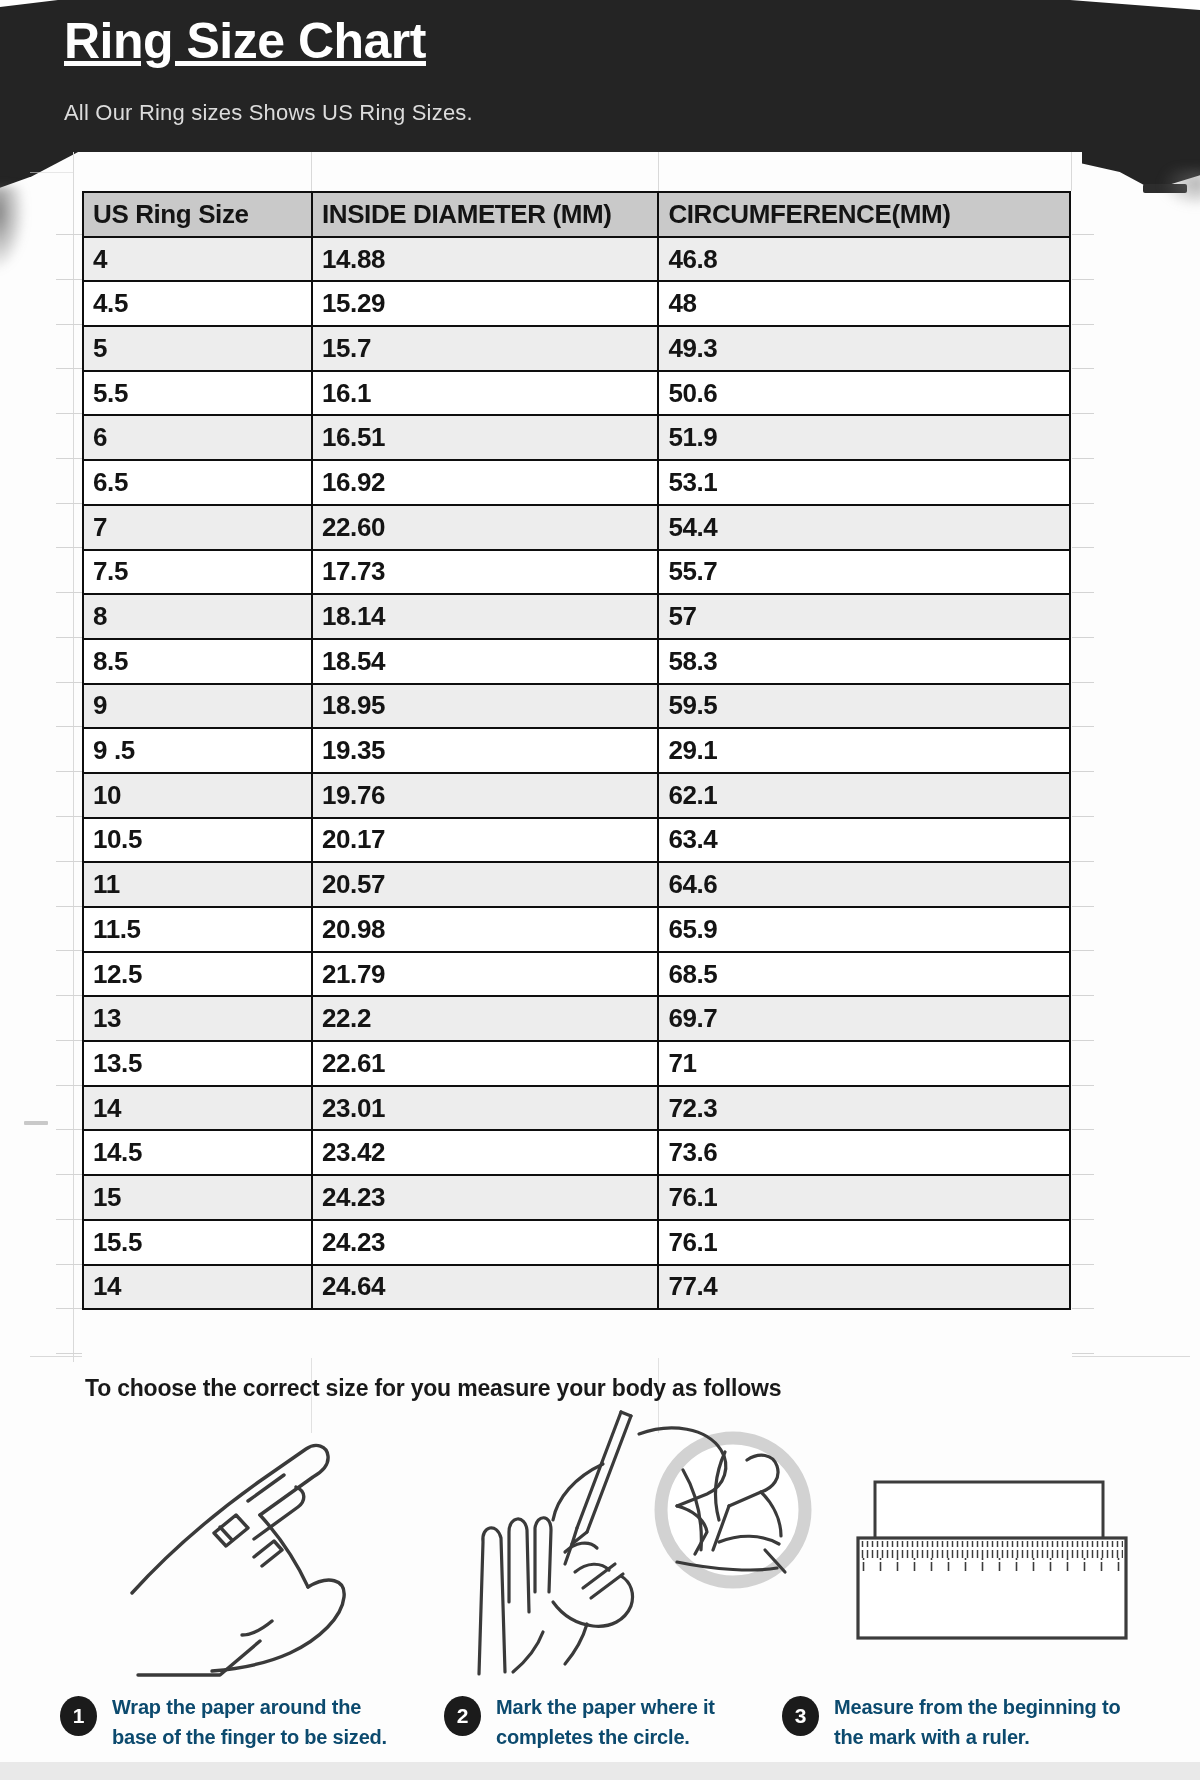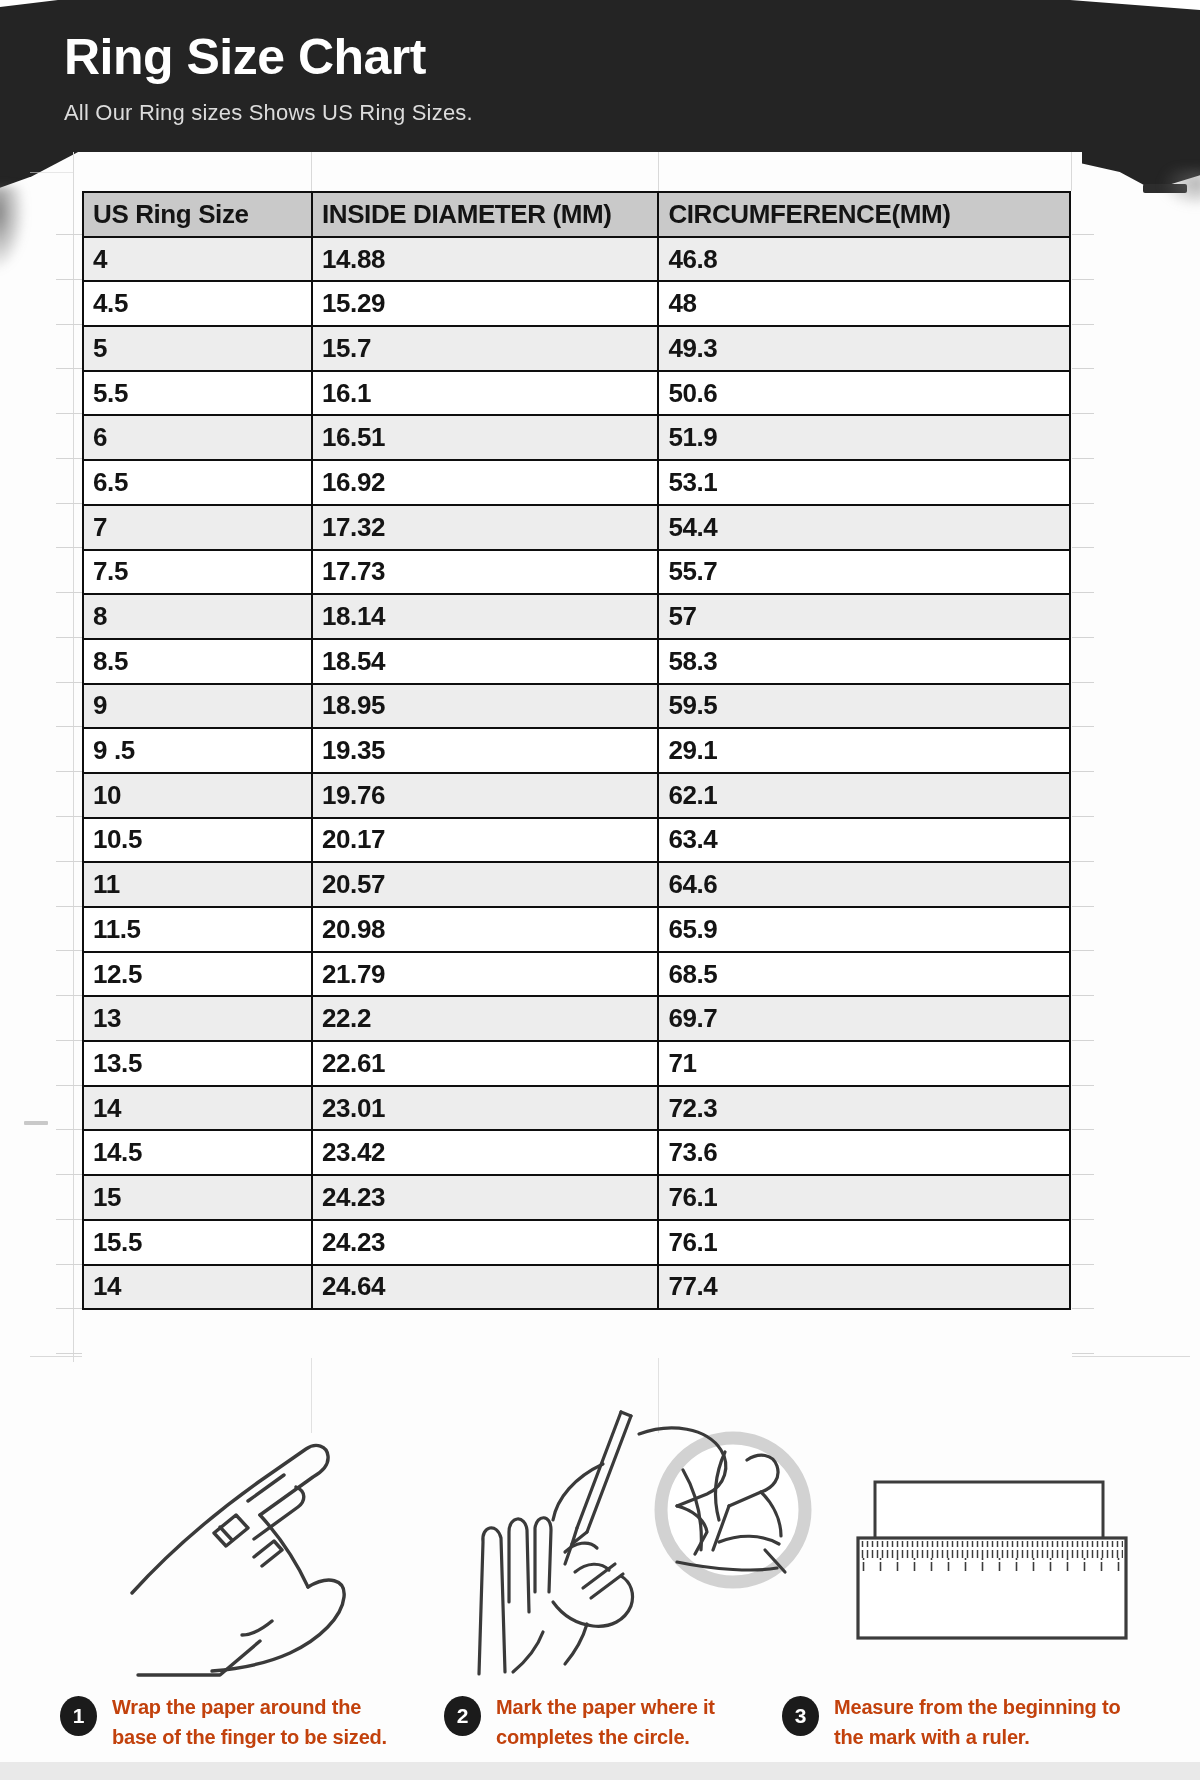--- a/index.html
+++ b/index.html
@@ -9,22 +9,22 @@
     background:#fdfdfd;
     font-family:"Liberation Sans","DejaVu Sans",sans-serif;
     overflow:hidden;
   }
   
   .hero{
     position:absolute;left:0;top:0;width:1200px;height:152px;
     background:#242424;
   }
   .hero-title{
-    position:absolute;left:64px;top:28px;
-    color:#ffffff;font-size:50px;font-weight:700;letter-spacing:-.5px;
+    position:absolute;left:64px;top:12px;
+    color:#ffffff;font-size:50px;font-weight:700;letter-spacing:-.5px;text-decoration:underline;
   }
   .hero-sub{
     position:absolute;left:64px;top:100px;
     color:#dcdcdc;font-size:22px;font-weight:400;letter-spacing:.2px;
   }
   .wedge-left{
     position:absolute;left:0;top:151px;width:80px;height:46px;
     background:#242424;
     clip-path:polygon(0 0,100% 0,40% 55%,0 80%);
   }
@@ -91,21 +91,21 @@
   .step-2{width:338px;}
   .step-3{width:400px;}
   .step-circle{
     flex:0 0 auto;width:37px;height:40px;border-radius:50%;
     background:#1b1b1b;color:#ffffff;
     display:flex;align-items:center;justify-content:center;
     font-size:21px;font-weight:700;margin-top:4px;
   }
   .step-text{
     margin-left:15px;
-    font-size:20px;font-weight:700;color:#c2410c;line-height:1.5;letter-spacing:-.2px;
+    font-size:20px;font-weight:700;color:#0c4a6e;line-height:1.5;letter-spacing:-.2px;
   }
   .step-1 .step-text{width:290px;}
   .step-2 .step-text{width:250px;}
   .step-3 .step-text{width:320px;}
   .footer-band{
     position:absolute;left:0;top:1762px;width:1200px;height:18px;
     background:#e9e9e9;
   }
   svg{display:block;}
 </style>
@@ -178,21 +178,21 @@
           <td>16.51</td>
           <td>51.9</td>
         </tr>
         <tr>
           <td>6.5</td>
           <td>16.92</td>
           <td>53.1</td>
         </tr>
         <tr class="alt">
           <td>7</td>
-          <td>17.32</td>
+          <td>22.60</td>
           <td>54.4</td>
         </tr>
         <tr>
           <td>7.5</td>
           <td>17.73</td>
           <td>55.7</td>
         </tr>
         <tr class="alt">
           <td>8</td>
           <td>18.14</td>
@@ -269,20 +269,21 @@
           <td>76.1</td>
         </tr>
         <tr class="alt">
           <td>14</td>
           <td>24.64</td>
           <td>77.4</td>
         </tr>
       </tbody>
   </table>
 
+  <div class="section-heading">To choose the correct size for you measure your body as follows</div>
 
   <div class="illustration" style="left:120px;top:1425px;">
     <svg width="250" height="260" viewBox="0 0 250 260" fill="none" stroke="#3a3a3a" stroke-width="3.4" stroke-linecap="round" stroke-linejoin="round">
       <path d="M12,168 C50,126 95,88 140,56 L186,24 C196,17 207,21 208,31 C209,40 202,47 193,52 L140,90"></path>
       <path d="M176,62 C186,66 186,76 178,82 L134,114"></path>
       <path d="M128,76 L164,50"></path>
       <path d="M94,108 l22,-18 l12,13 l-22,18 Z"></path>
       <path d="M100,102 l12,13"></path>
       <path d="M134,132 l20,-16 l8,9 l-20,16"></path>
       <path d="M140,90 C160,112 176,136 188,162"></path>

